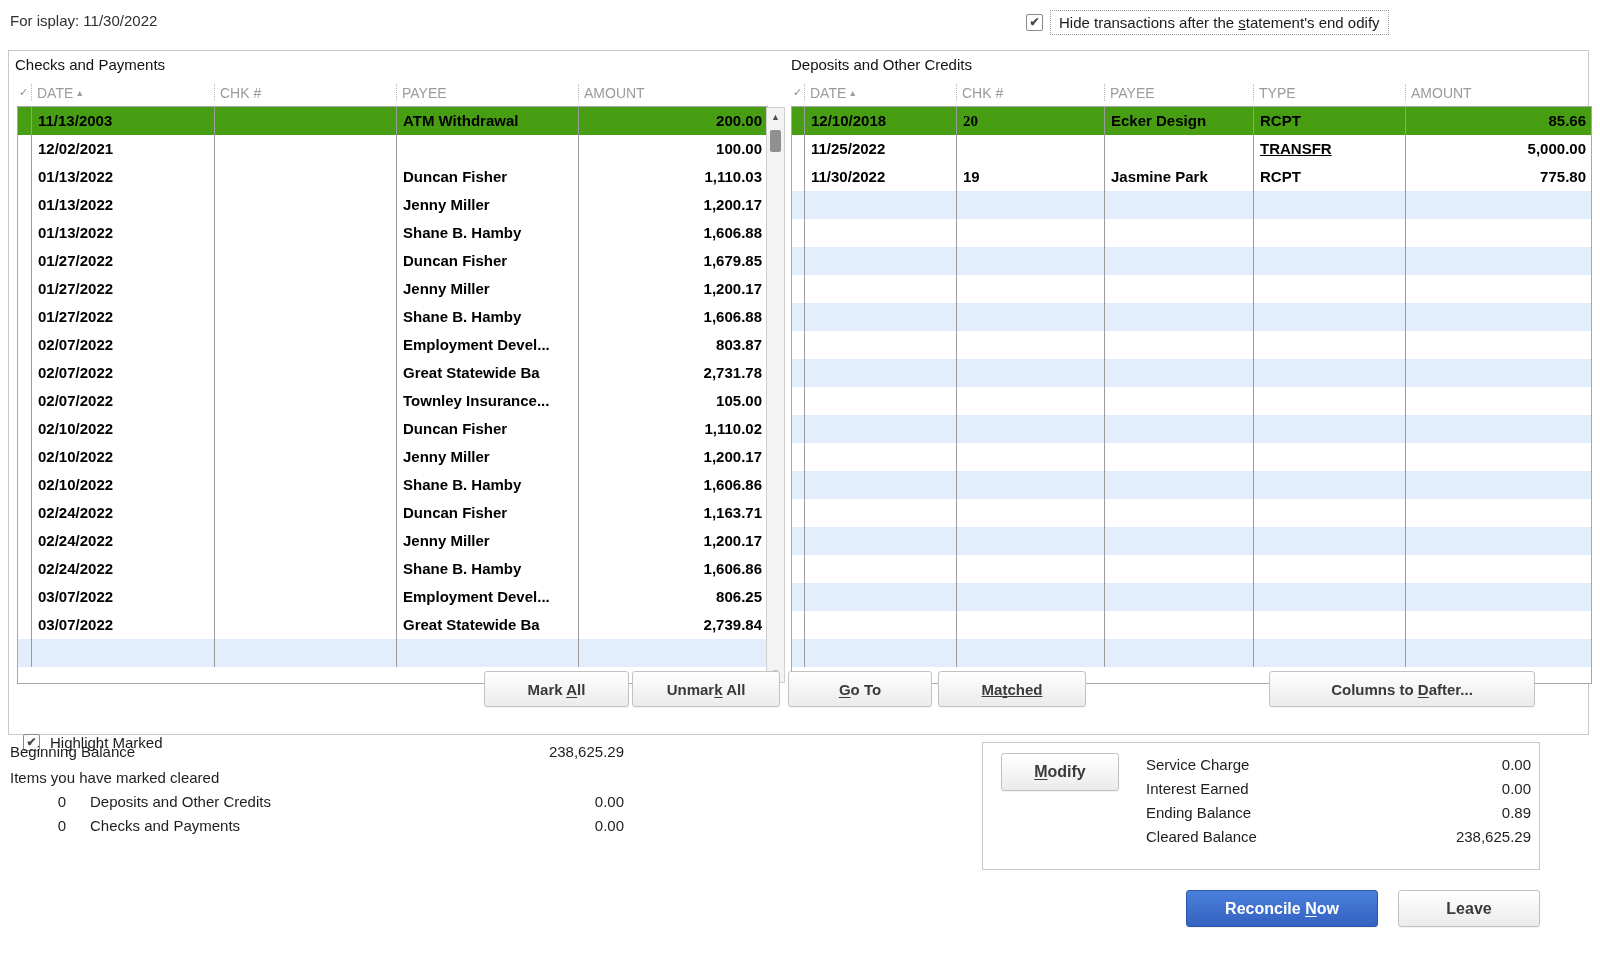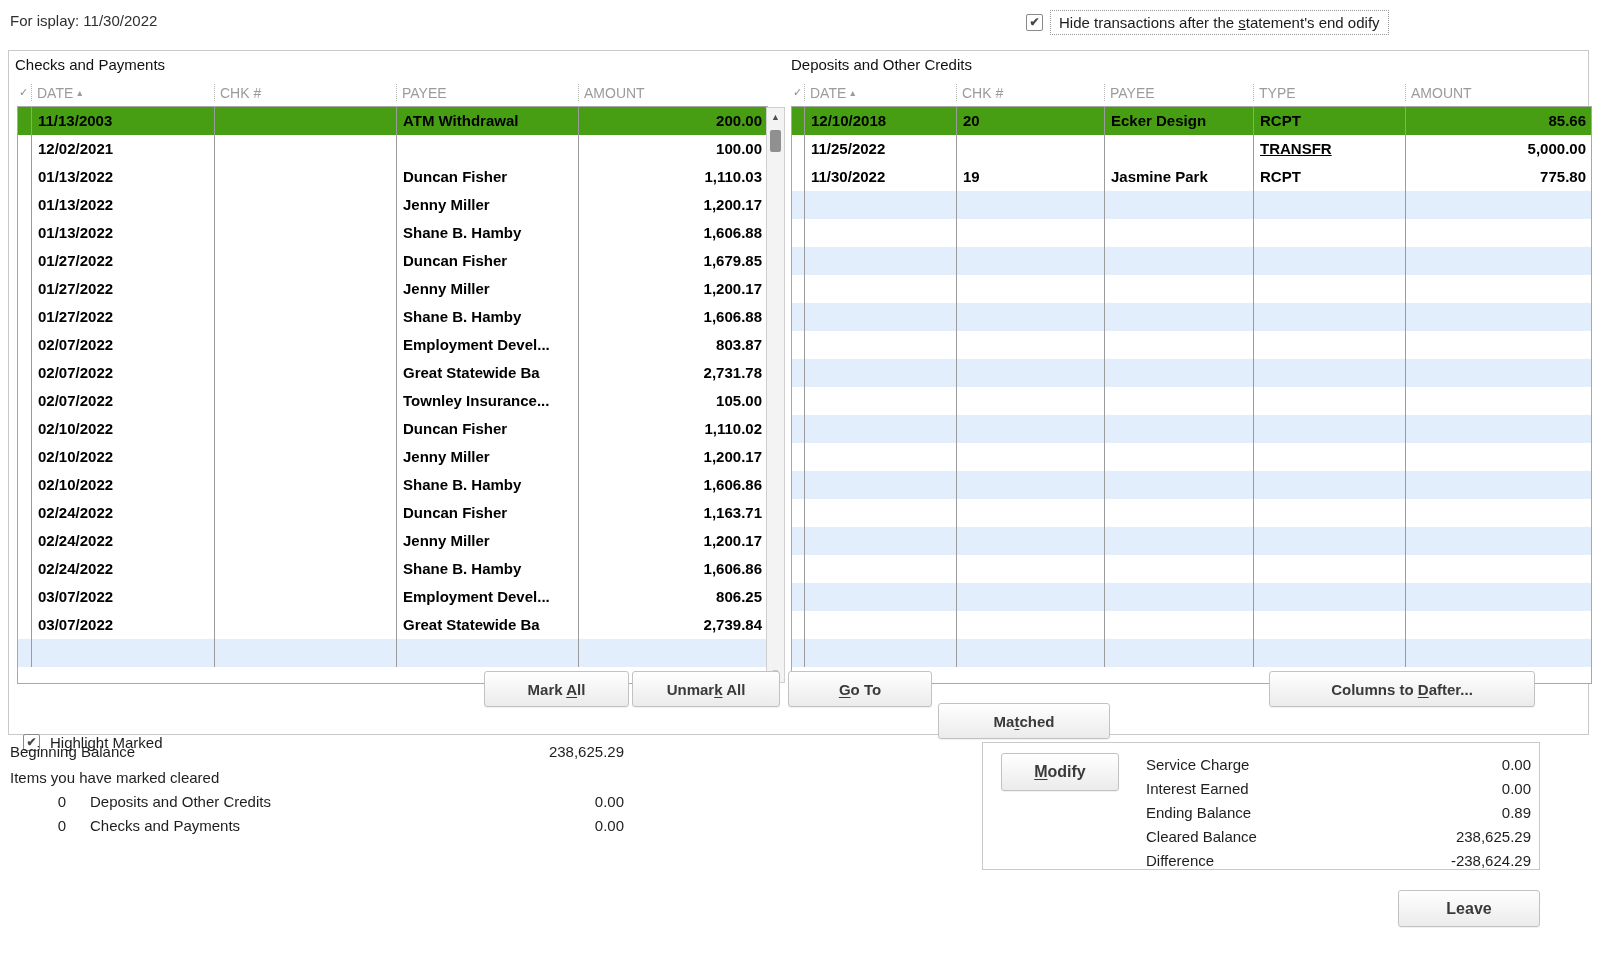--- a/index.html
+++ b/index.html
@@ -290,21 +290,21 @@
         </div>
       <div class="hc" style="width:185px;">
           <span>AMOUNT</span>
         </div>
     </div>
 
     <div class="tbody" id="rt-body" style="left:782px;top:55px;width:801px;height:578px;">
         <div class="tr" style="background: rgb(71, 158, 19);">
           <div class="td td-check" style="width: 13px;"></div>
           <div class="td td-date" style="width: 152px;">12/10/2018</div>
-          <div class="td td-chk" style="width: 148px;">20</div>
+          <div class="td td-chk" style="width: 148px; font-family: Liberation Serif, serif;">20</div>
           <div class="td td-payee" style="width: 149px;">Ecker Design</div>
           <div class="td td-type" style="width: 152px;">RCPT</div>
           <div class="td td-amount" style="width: 185px;">85.66</div>
         </div>
         <div class="tr">
           <div class="td td-check" style="width: 13px;"></div>
           <div class="td td-date" style="width: 152px;">11/25/2022</div>
           <div class="td td-chk" style="width: 148px;"></div>
           <div class="td td-payee" style="width: 149px;"></div>
           <div class="td td-type" style="width: 152px; text-decoration: underline;">TRANSFR</div>
@@ -465,21 +465,21 @@
 
     <div class="btn" style="left:475px;top:620px;width:145px;height:36px;">
         <span><span>Mark </span><u>A</u><span>ll</span></span>
       </div>
     <div class="btn" style="left:623px;top:620px;width:148px;height:36px;">
         <span><span>Unmar</span><u>k</u><span> All</span></span>
       </div>
     <div class="btn" style="left:779px;top:620px;width:144px;height:36px;">
         <span><span></span><u>G</u><span>o To</span></span>
       </div>
-    <div class="btn" style="left:929px;top:652px;width:172px;height:36px;">
+    <div class="btn" style="left:929px;top:620px;width:148px;height:36px;text-decoration:underline;">
         <span><span>Ma</span><u>t</u><span>ched</span></span>
       </div>
     <div class="btn" style="left:1260px;top:620px;width:266px;height:36px;">
         <span><span>Columns to </span><u>D</u><span>after...</span></span>
       </div>
   </div>
 
   <div class="sum-label" style="left:10px;top:743px;">Beginning Balance</div>
   <div class="sum-value" style="top:743px;">238,625.29</div>
   <div class="sum-label" style="left:10px;top:769px;">Items you have marked cleared</div>
@@ -506,23 +506,22 @@
         <span class="t-value">0.00</span>
       </div>
     <div class="t-row" style="top:58px;">
         <span class="t-label">Ending Balance</span>
         <span class="t-value">0.89</span>
       </div>
     <div class="t-row" style="top:82px;">
         <span class="t-label">Cleared Balance</span>
         <span class="t-value">238,625.29</span>
       </div>
-    <div class="t-row" style="top:106px;">
-        <span class="t-label">Difference</span>
-        <span class="t-value">-238,624.29</span>
-      </div>
   </div>
 
+  <div class="btn btn-primary" style="left:1186px;top:890px;width:192px;height:37px;">
+      <span><span>Reconcile </span><u>N</u><span>ow</span></span>
+    </div>
   <div class="btn btn-big" style="left:1398px;top:890px;width:142px;height:37px;">
       <span>Leave</span>
     </div>
 
 </div>
 
 </body></html>

